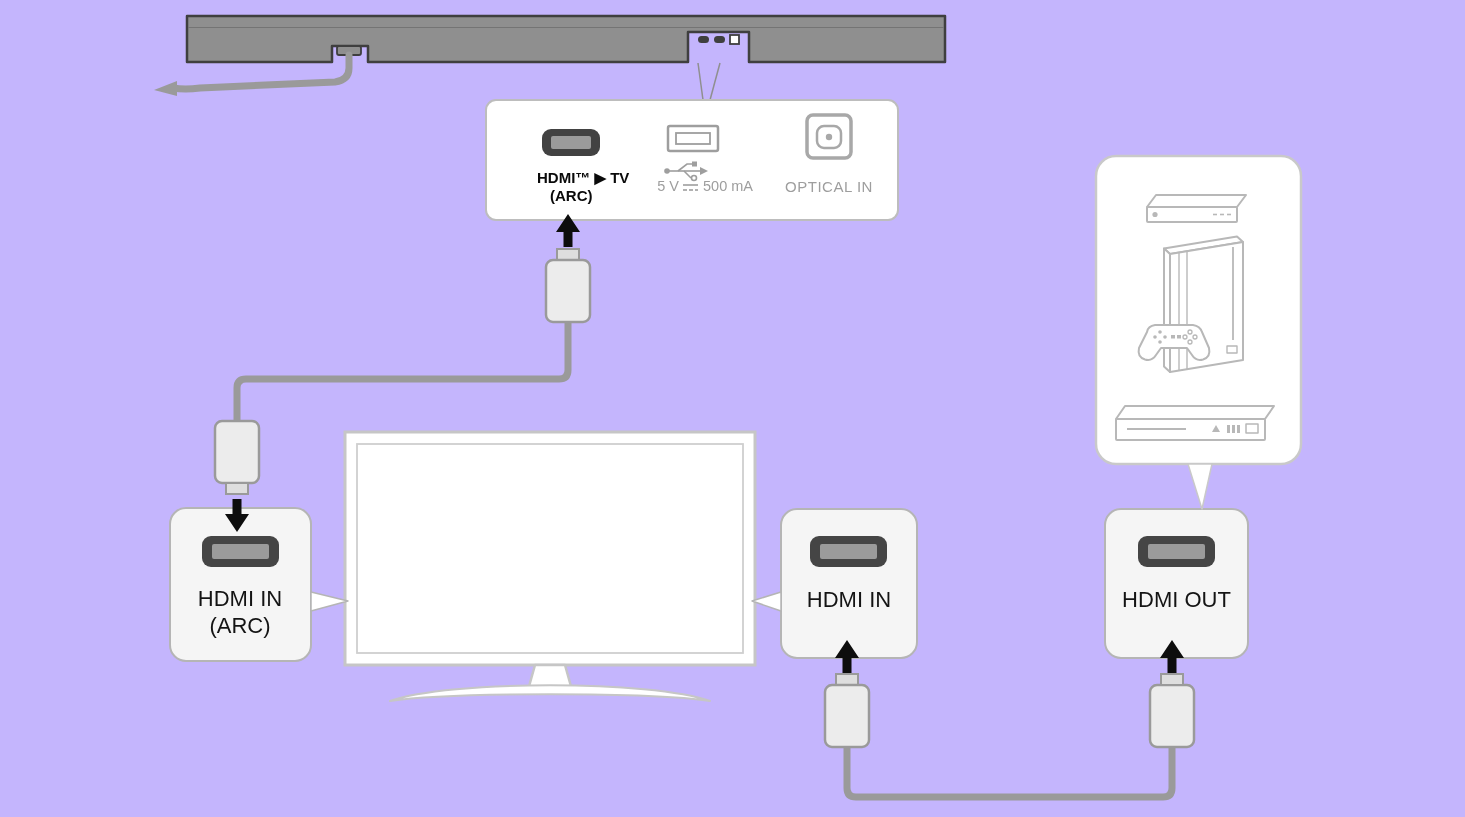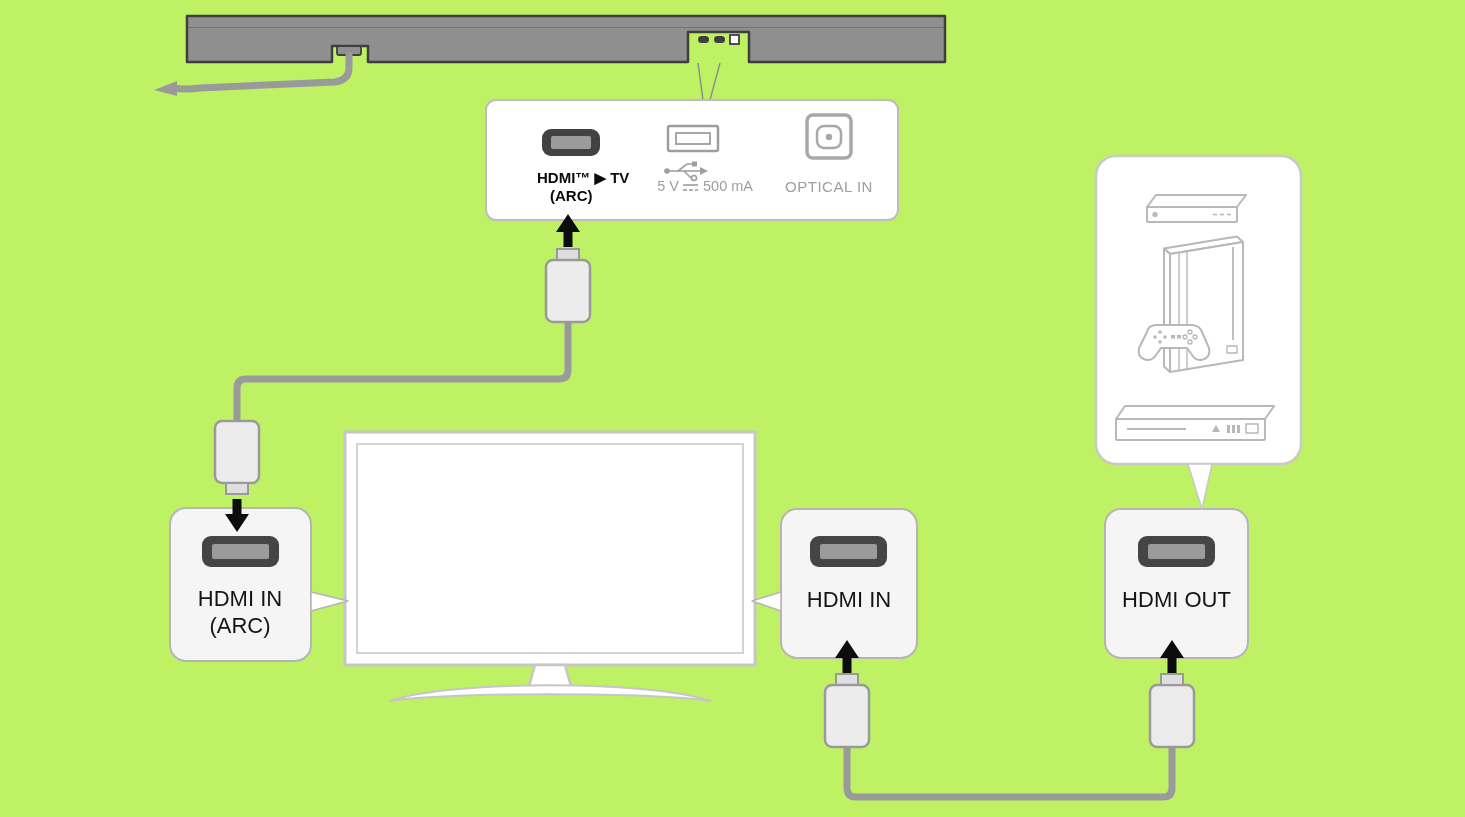--- a/index.html
+++ b/index.html
@@ -1,19 +1,19 @@
 <!DOCTYPE html>
 <html><head>
 <meta charset="utf-8">
 <style>
   html,body { margin:0; padding:0; background:#ffffff; }
   .stage {
     position:relative;
     width:1465px; height:817px;
-    background:#bef264;
+    background:#c4b5fd;
     overflow:hidden;
     font-family:"Liberation Sans", sans-serif;
   }
   svg { display:block; }
   .t-big     { font-family:"Liberation Sans",sans-serif; font-size:22px; font-weight:400; fill:#141414; }
   .t-panel   { font-family:"Liberation Sans",sans-serif; font-size:15px; font-weight:700; fill:#0a0a0a; }
   .t-muted   { font-family:"Liberation Sans",sans-serif; font-size:14.5px; font-weight:400; fill:#9e9e9e; }
   .t-optical { font-family:"Liberation Sans",sans-serif; font-size:15px; font-weight:400; fill:#9e9e9e; letter-spacing:0.5px; }
 </style>
 </head>

